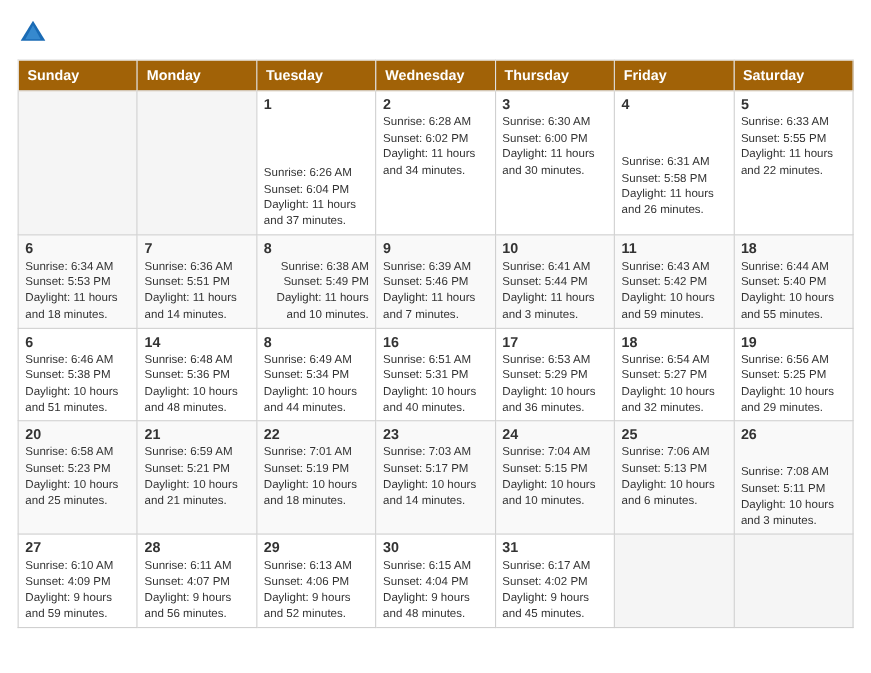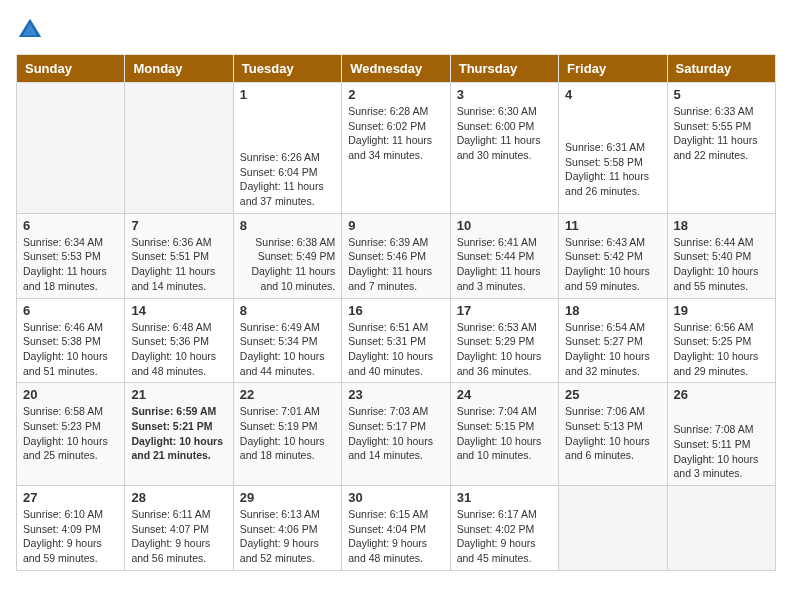--- a/index.html
+++ b/index.html
@@ -247,21 +247,21 @@
       </tr>
       <tr>
         <td>
           <span class="day-number">20</span>
           <div class="day-info" style="white-space: pre-line;">Sunrise: 6:58 AM
 Sunset: 5:23 PM
 Daylight: 10 hours and 25 minutes.</div>
         </td>
         <td>
           <span class="day-number">21</span>
-          <div class="day-info" style="white-space: pre-line; font-weight: bold;">Sunrise: 6:59 AM
+          <div class="day-info" style="white-space: pre-line;">Sunrise: 6:59 AM
 Sunset: 5:21 PM
 Daylight: 10 hours and 21 minutes.</div>
         </td>
         <td>
           <span class="day-number">22</span>
           <div class="day-info" style="white-space: pre-line;">Sunrise: 7:01 AM
 Sunset: 5:19 PM
 Daylight: 10 hours and 18 minutes.</div>
         </td>
         <td>

